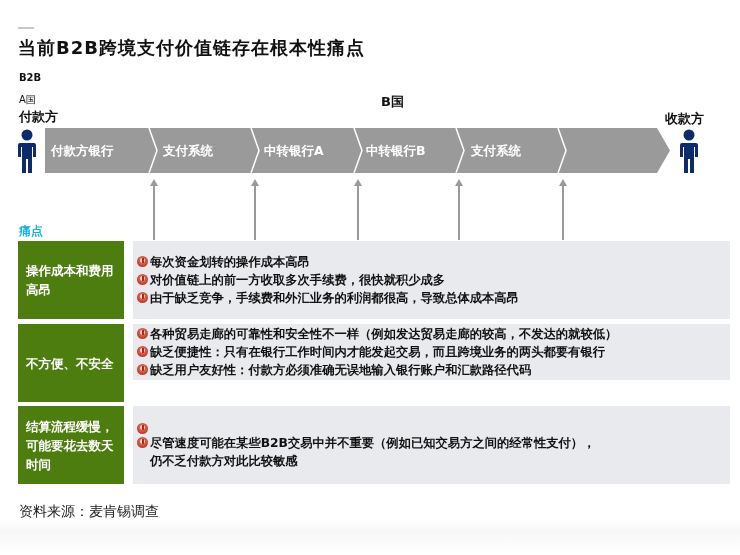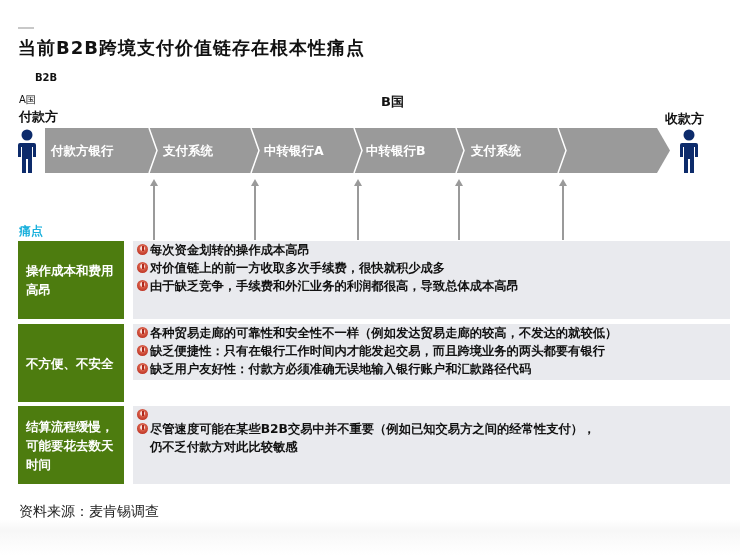--- a/index.html
+++ b/index.html
@@ -1,40 +1,40 @@
 <!DOCTYPE html>
 <html><head>
 <meta charset="utf-8">
 <style>
   * { box-sizing: border-box; margin: 0; padding: 0; }
   body { width: 740px; height: 555px; background: #ffffff; position: relative; overflow: hidden;
          font-family: "DejaVu Sans", "Liberation Sans", sans-serif; color: #111; }
   .abs { position: absolute; }
   .topmark { left: 18px; top: 27px; width: 16px; height: 2px; background: #c8c8c8; }
   .title { left: 18px; top: 36px; font-size: 18px; font-weight: bold; letter-spacing: 1px; color: #111; white-space: nowrap; }
-  .b2b-label { left: 35px; top: 72px; font-size: 10px; font-weight: bold; color: #111; }
+  .b2b-label { left: 19px; top: 72px; font-size: 10px; font-weight: bold; color: #111; }
   .country-a { left: 19px; top: 93px; font-size: 10px; font-weight: normal; }
   .payer-label { left: 19px; top: 108px; font-size: 13px; font-weight: bold; }
   .country-b { left: 381px; top: 93px; font-size: 13px; font-weight: bold; }
   .payee-label { left: 665px; top: 110px; font-size: 13px; font-weight: bold; }
   .person { width: 20px; height: 44px; }
   .chain { left: 45px; top: 128px; width: 625px; height: 45px; }
   .chain svg { position: absolute; left: 0; top: 0; }
   .chain-step { position: absolute; top: 0; height: 45px; line-height: 45px; color: #ffffff;
                 font-size: 12.5px; font-weight: bold; white-space: nowrap; }
   .arrow-line { position: absolute; width: 2px; background: #9a9a9a; }
   .arrow-head { position: absolute; width: 0; height: 0; border-left: 4px solid transparent;
                 border-right: 4px solid transparent; border-bottom: 7px solid #9a9a9a; }
   .pain-heading { left: 19px; top: 223px; font-size: 12px; font-weight: bold; color: #1ab0dc; }
   .row { position: absolute; left: 18px; width: 712px; }
   .row-label { position: absolute; left: 0; top: 0; width: 106px; background: #4d7c0f; color: #ffffff;
                font-size: 12.5px; font-weight: bold; line-height: 19px; padding: 0 8px 0 8px;
                display: flex; align-items: center; }
   .row-body { position: absolute; left: 115px; top: 0; width: 597px; background: #e9eaee;
-              display: flex; flex-direction: column; padding-left: 4px; }
+              display: flex; flex-direction: column; justify-content: center; padding-left: 4px; }
   .bullet { display: flex; align-items: flex-start; font-size: 12.3px; font-weight: bold; line-height: 18px; color: #111; white-space: nowrap; }
   .bullet-icon { width: 11px; height: 11px; border-radius: 50%; margin-top: 3px; margin-right: 2px; flex: 0 0 11px;
                  background: radial-gradient(circle at 50% 40%, #f7e3de 0 22%, #d9604a 35%, #c23a2a 70%); position: relative; }
   .bullet-icon::after { content: ""; position: absolute; left: 5px; top: 2px; width: 1.5px; height: 5px; background: #b0281c; }
   .cont { padding-left: 13px; }
   .source { left: 19px; top: 503px; font-size: 14px; color: #222; }
   .bottom-shade { left: 0; top: 520px; width: 740px; height: 35px; background: linear-gradient(#ffffff, #f7f7f7 30%, #ffffff); }
 </style>
 </head>
 <body>

